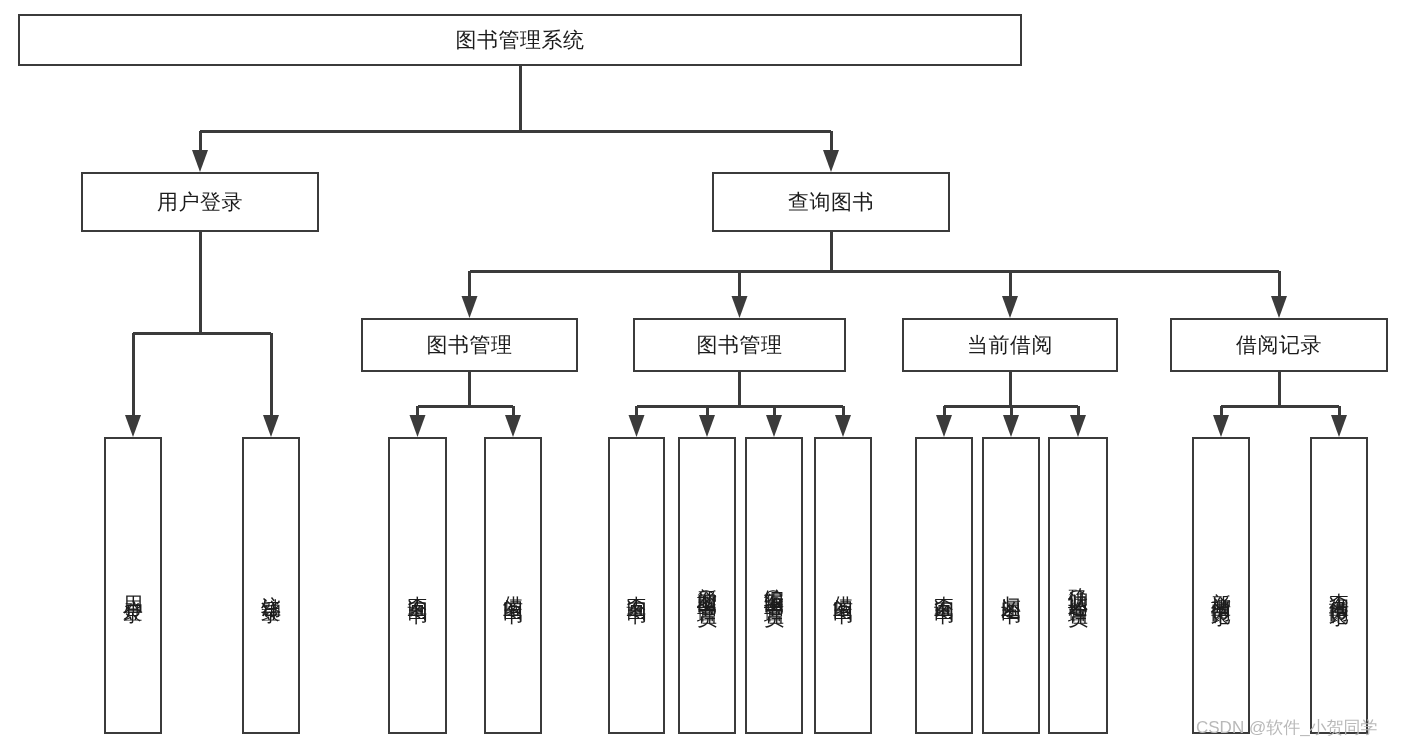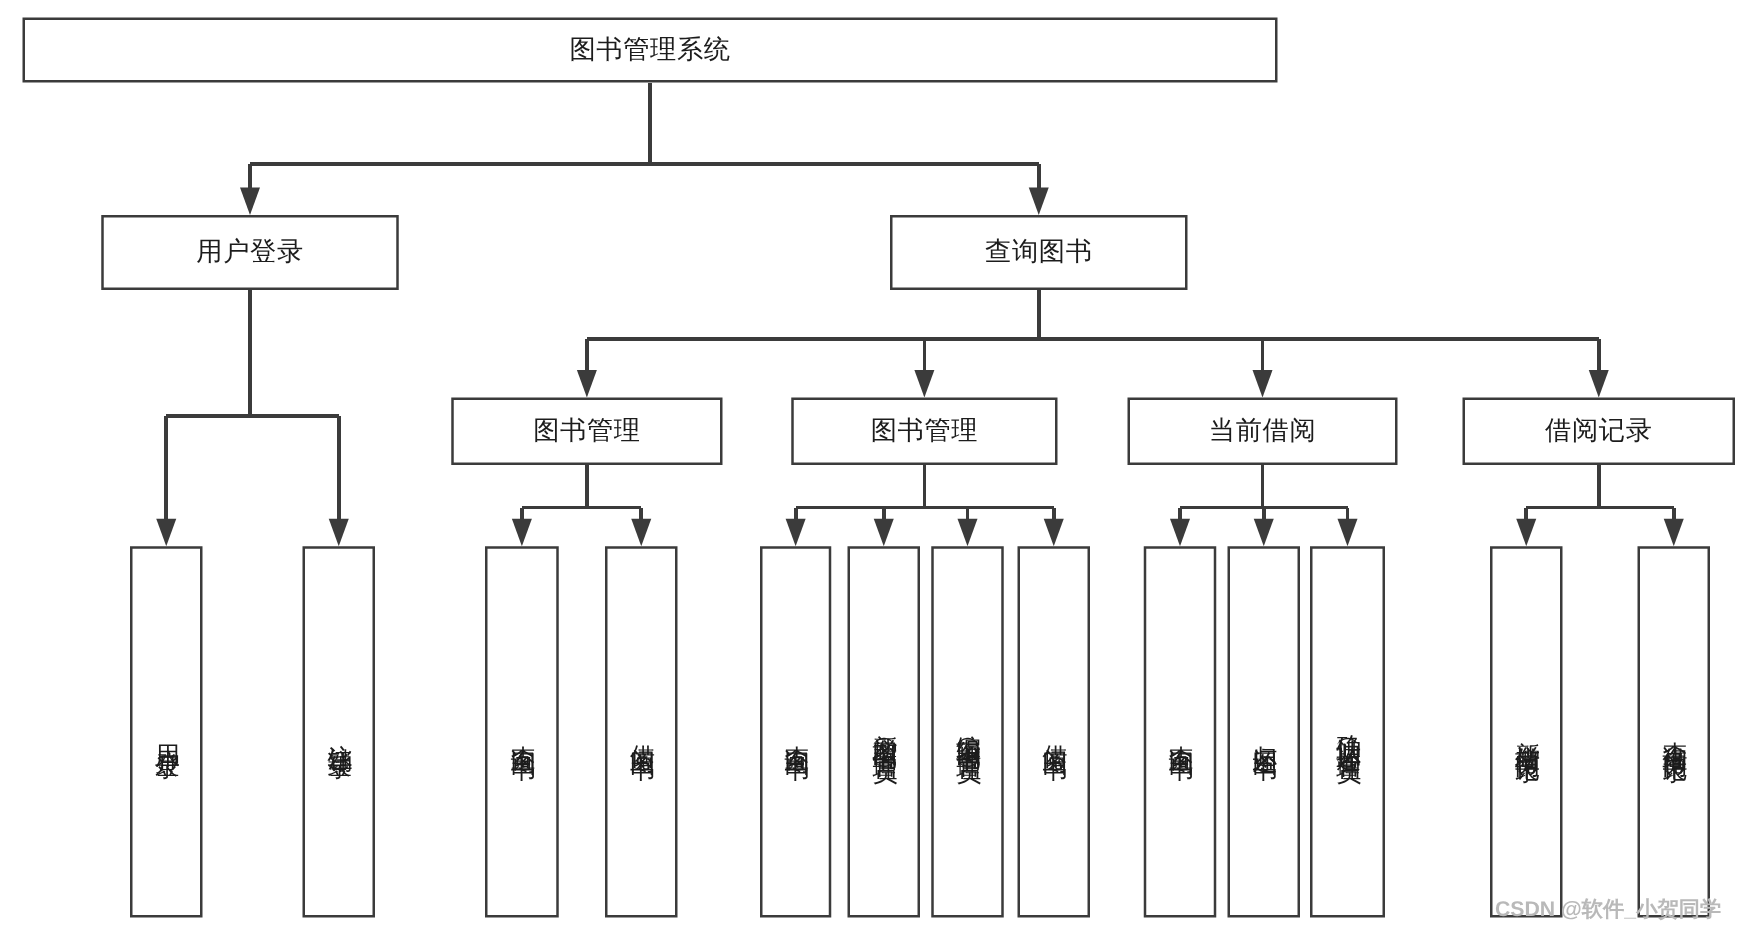--- a/index.html
+++ b/index.html
@@ -184,14 +184,14 @@
       <div class="node level-leaf leaf" style="left: 1048px; top: 437px; width: 60px; height: 297px; border-color: rgb(59, 59, 59);">
         <span class="label-v">确认归还（管理员）</span>
       </div>
       <div class="node level-leaf leaf" style="left: 1192px; top: 437px; width: 58px; height: 297px; border-color: rgb(59, 59, 59);">
         <span class="label-v">新增借阅记录</span>
       </div>
       <div class="node level-leaf leaf" style="left: 1310px; top: 437px; width: 58px; height: 297px; border-color: rgb(59, 59, 59);">
         <span class="label-v">查询借阅记录</span>
       </div>
     </div>
-  <div id="watermark" style="left: 1196px; top: 716px; color: rgb(185, 185, 185); font-weight: bold;">CSDN @软件_小贺同学</div>
+  <div id="watermark" style="left: 1196px; top: 716px; color: rgb(185, 185, 185);">CSDN @软件_小贺同学</div>
 </div>
 
 </body></html>

